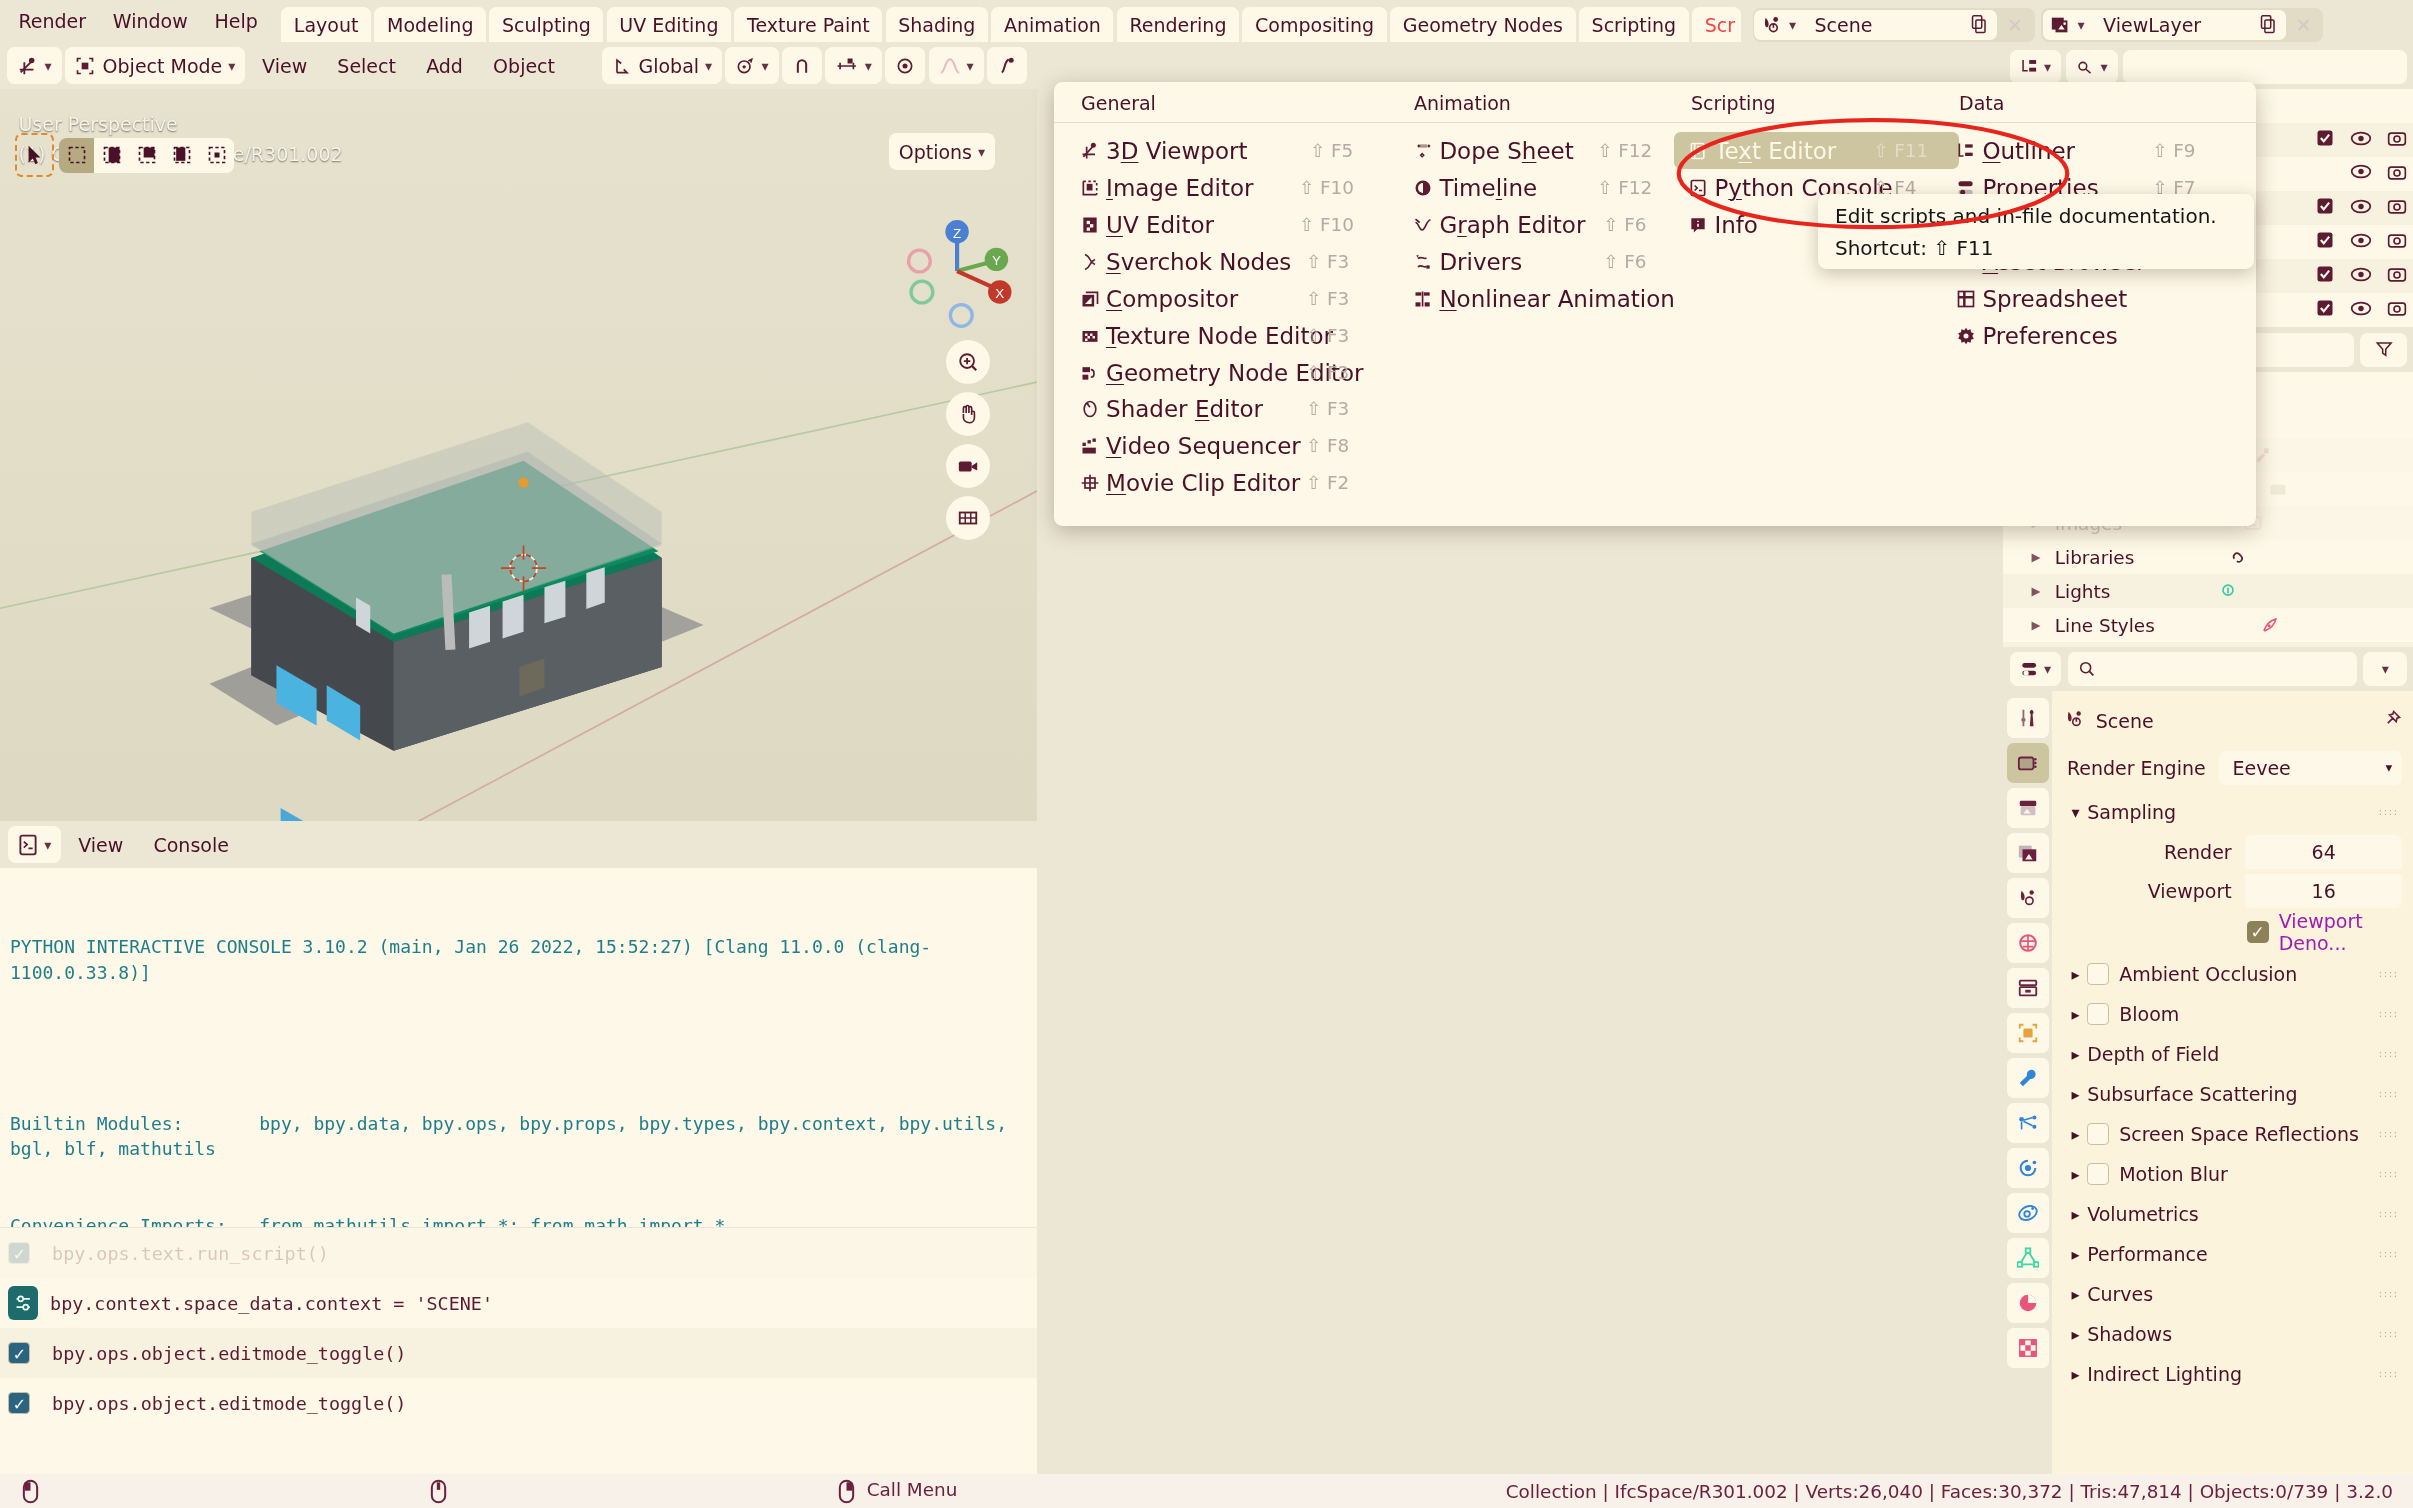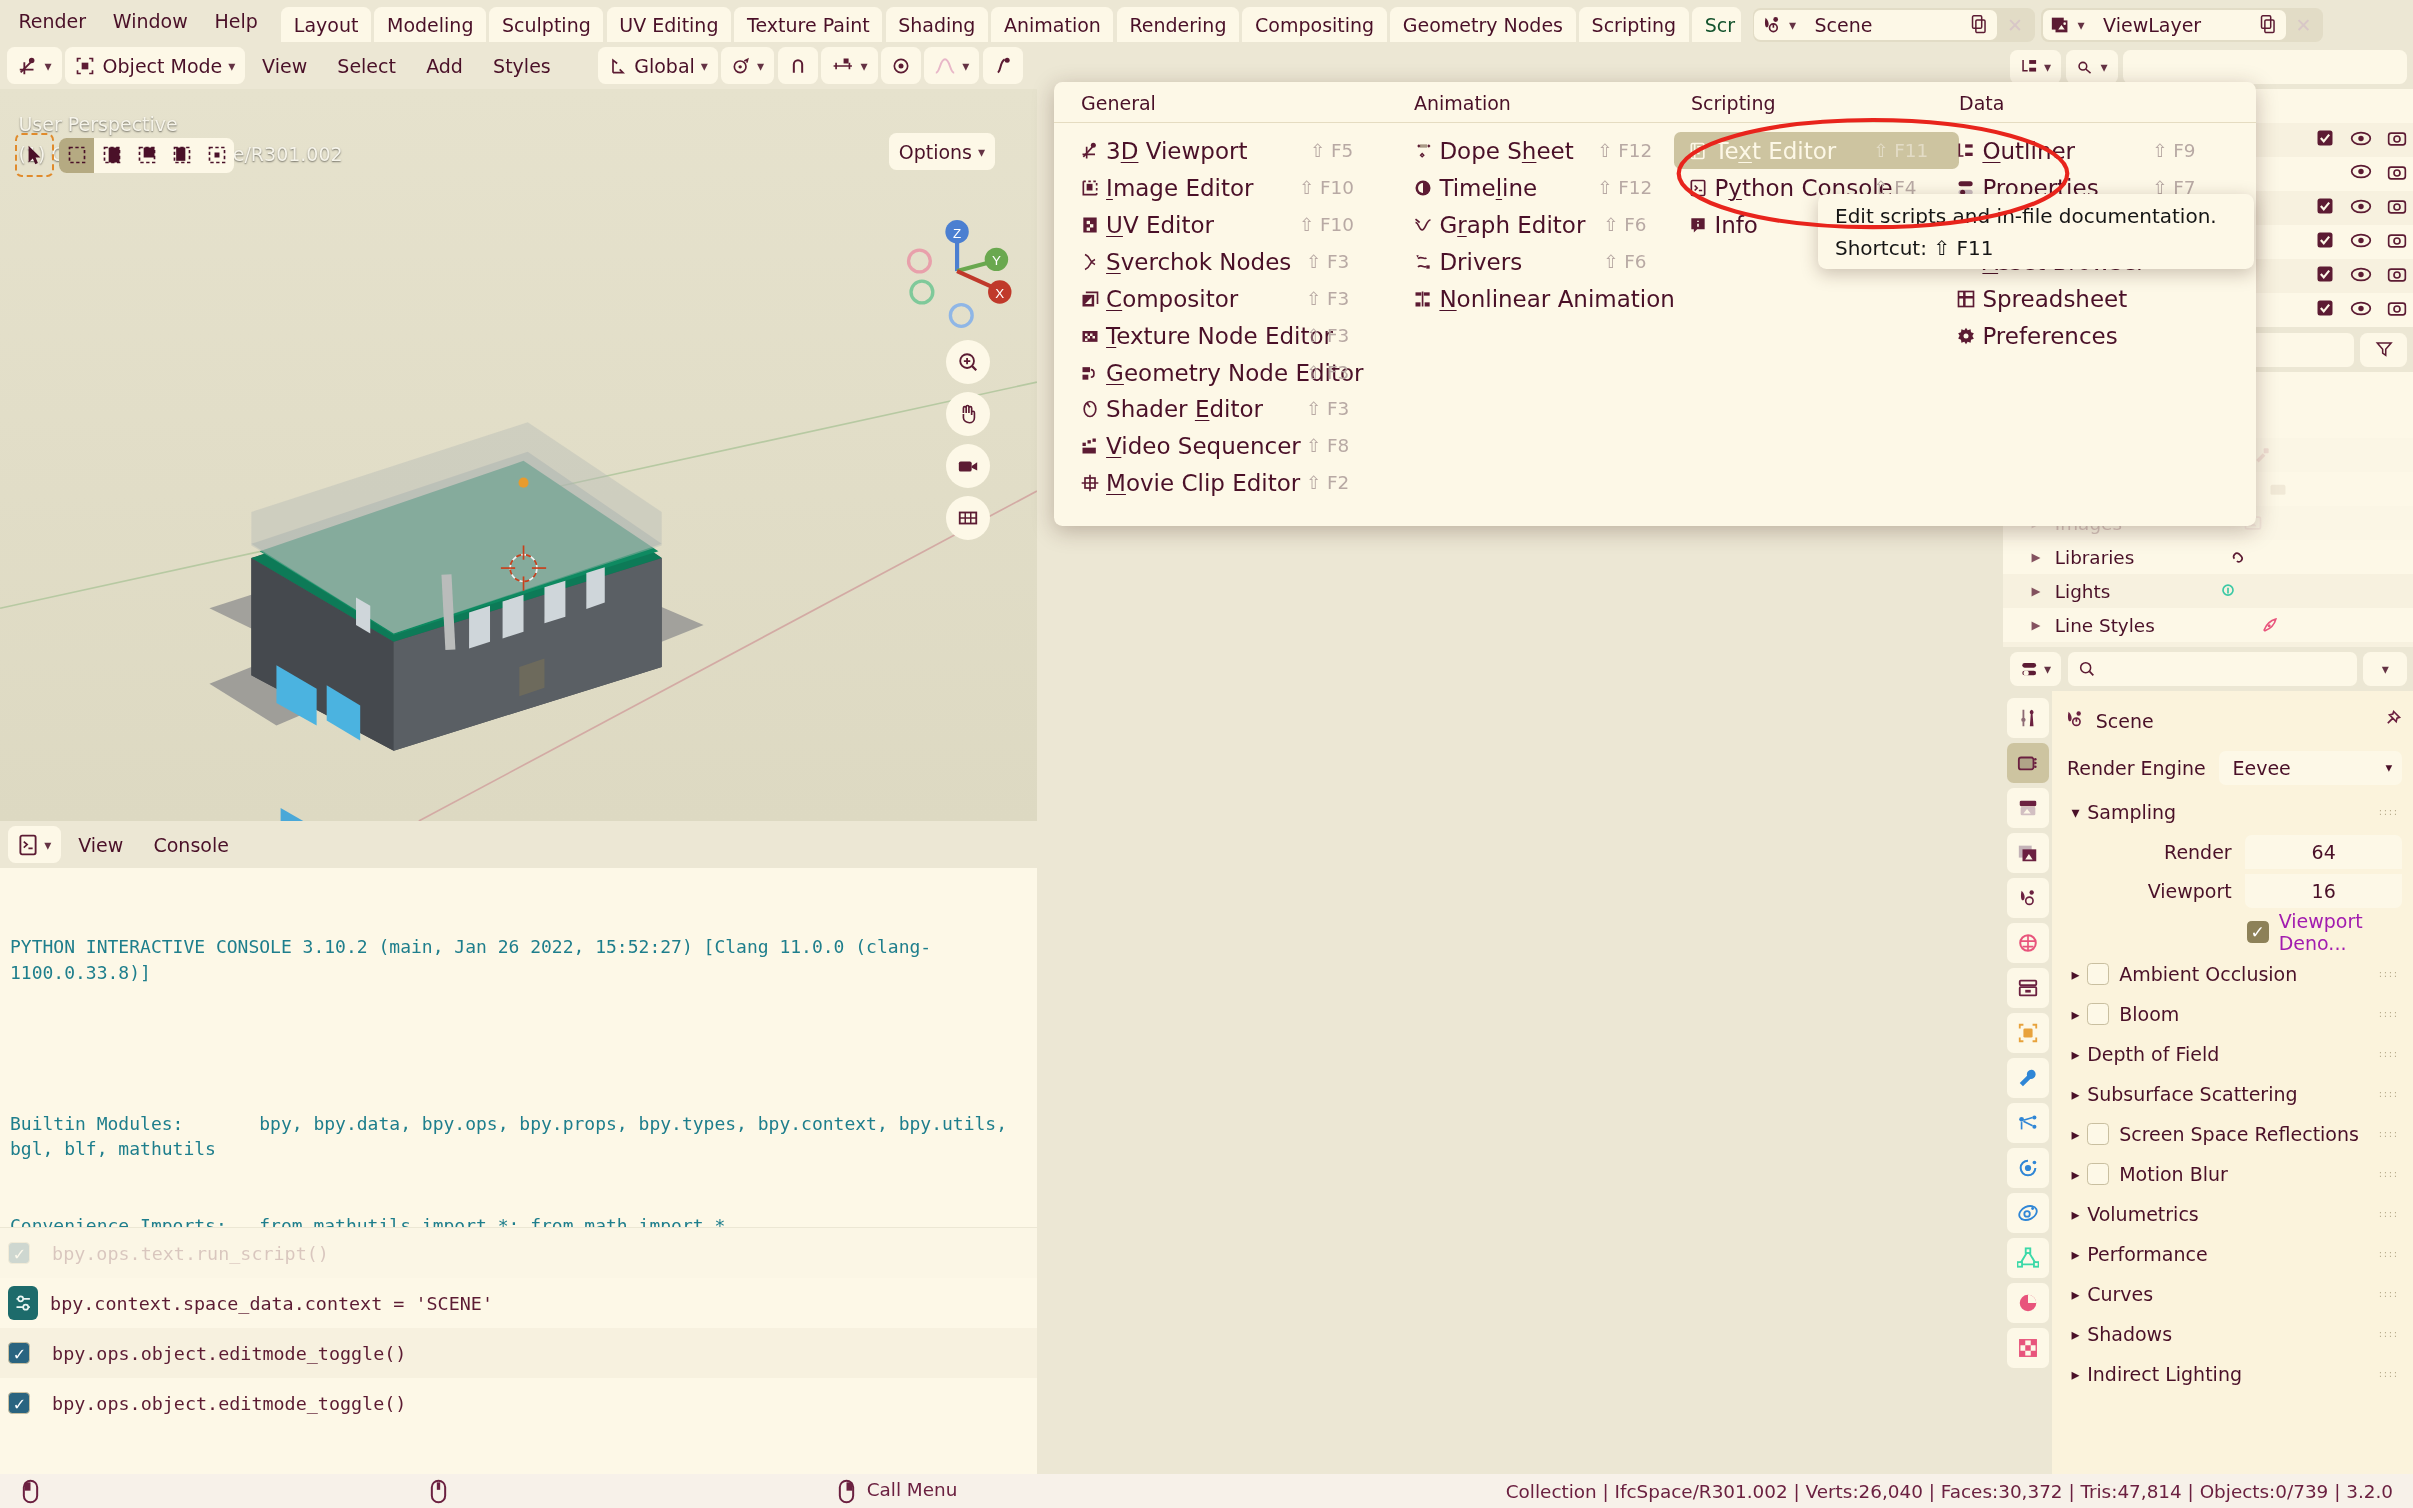--- a/index.html
+++ b/index.html
@@ -174,21 +174,21 @@
       <div class="wstab">Modeling</div>
       <div class="wstab">Sculpting</div>
       <div class="wstab">UV Editing</div>
       <div class="wstab">Texture Paint</div>
       <div class="wstab">Shading</div>
       <div class="wstab">Animation</div>
       <div class="wstab">Rendering</div>
       <div class="wstab">Compositing</div>
       <div class="wstab">Geometry Nodes</div>
       <div class="wstab">Scripting</div>
-      <div class="wstab clipped" style="width:49px;color:#14532d;">Scr</div>
+      <div class="wstab clipped" style="width:49px;color:#ef4444;">Scr</div>
     </div>
 
     <div class="scenebox" style="margin-left:11.7px;">
       <div class="idico">
         <svg width="22" height="22" viewBox="0 0 24 24">
             <path d="M5 4c3 3 4 6 3 9-0.6 1.8-2.4 2-3 .6C4.2 12 4 7.6 5 4z" fill="#5c1b33"></path>
             <circle cx="16" cy="6" r="2.6" fill="#5c1b33"></circle>
             <circle cx="13.5" cy="15" r="4.2" fill="none" stroke="#5c1b33" stroke-width="1.8"></circle>
             <path d="M13.5 15v-4" stroke="#5c1b33" stroke-width="1.8"></path>
           </svg>
@@ -239,21 +239,21 @@
         <svg width="20" height="20" viewBox="0 0 24 24" style="margin-right:7.5px">
             <path d="M3 7V3h4M21 7V3h-4M3 17v4h4M21 17v4h-4" stroke="#5c1b33" stroke-width="2" fill="none"></path>
             <rect x="8" y="8" width="8" height="8" fill="#5c1b33"></rect>
           </svg>
         <span>Object Mode</span>
         <span class="chev">▾</span>
       </div>
       <div class="menuword">View</div>
       <div class="menuword">Select</div>
       <div class="menuword">Add</div>
-      <div class="menuword">Styles</div>
+      <div class="menuword">Object</div>
 
       <div class="btn" style="margin-left:30px">
         <svg width="20" height="20" viewBox="0 0 24 24" style="margin-right:6.7px">
             <path d="M6 20V5l5 4" stroke="#5c1b33" stroke-width="2" fill="none"></path>
             <path d="M6 20h12l-4-4" stroke="#5c1b33" stroke-width="2" fill="none"></path>
           </svg>
         <span>Global</span>
         <span class="chev">▾</span>
       </div>
       <div class="btn">

